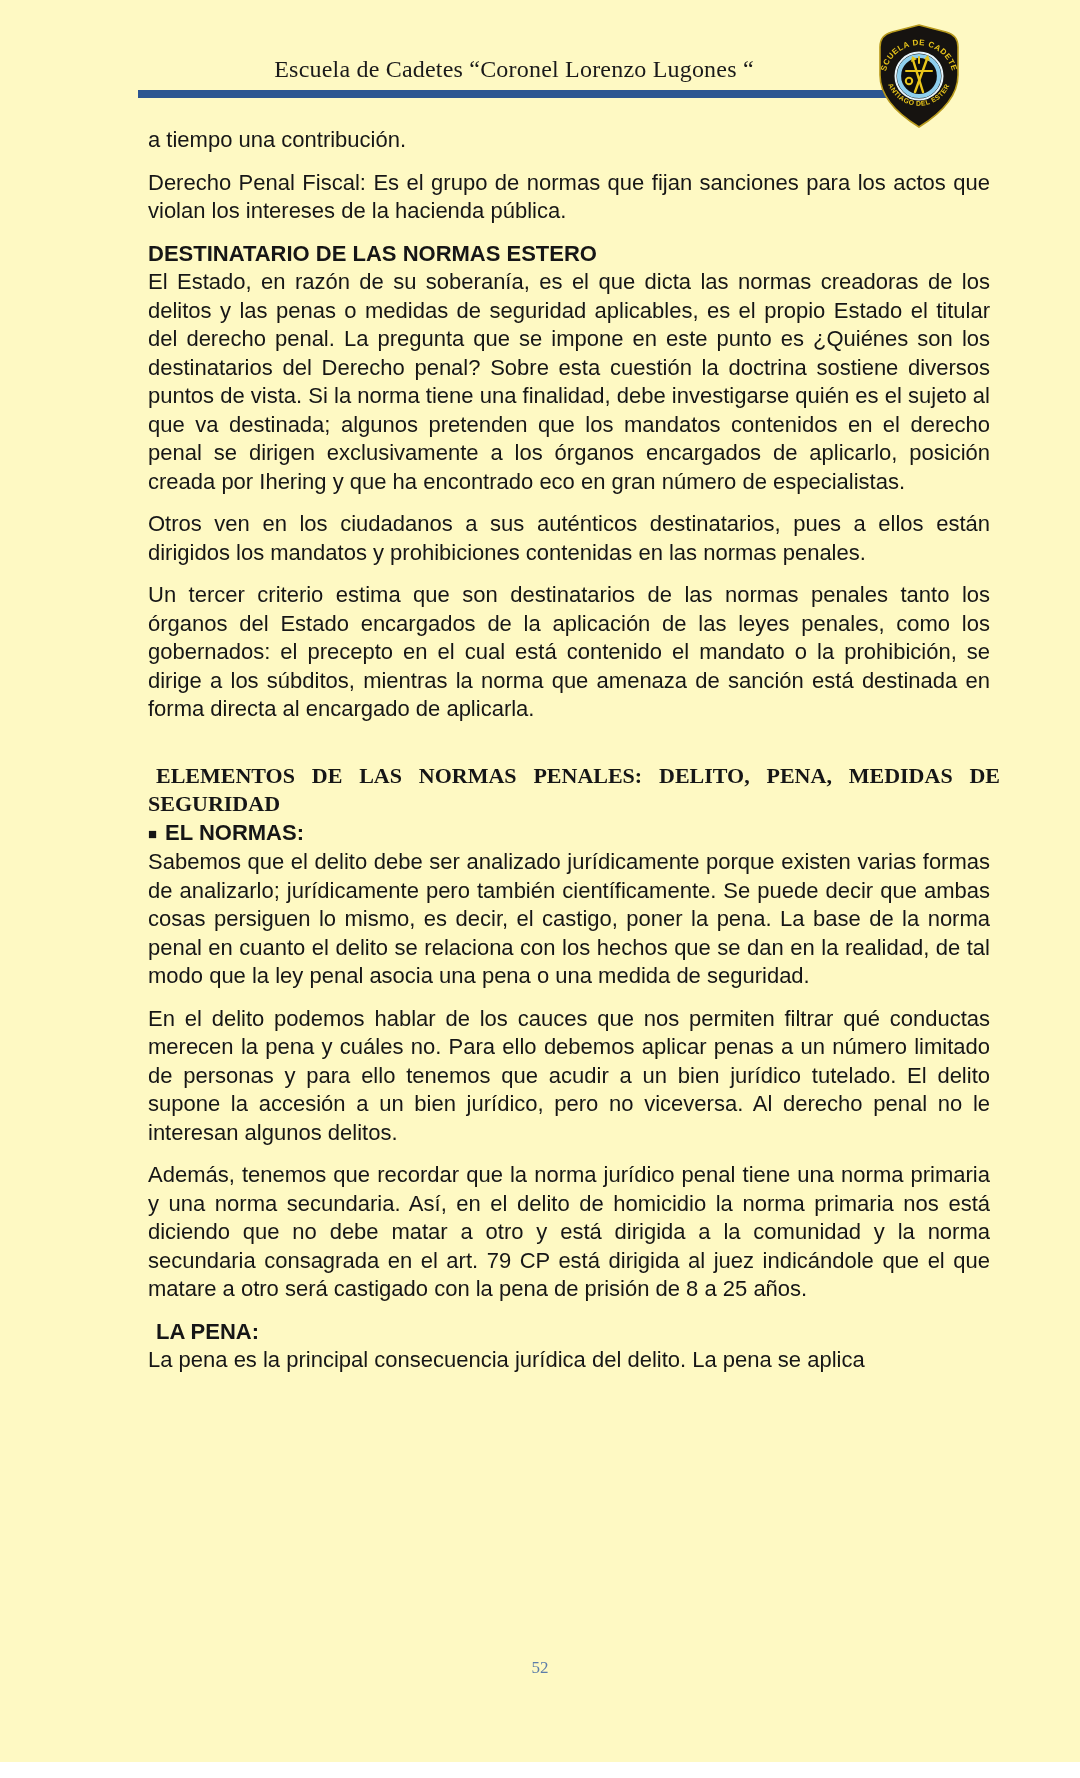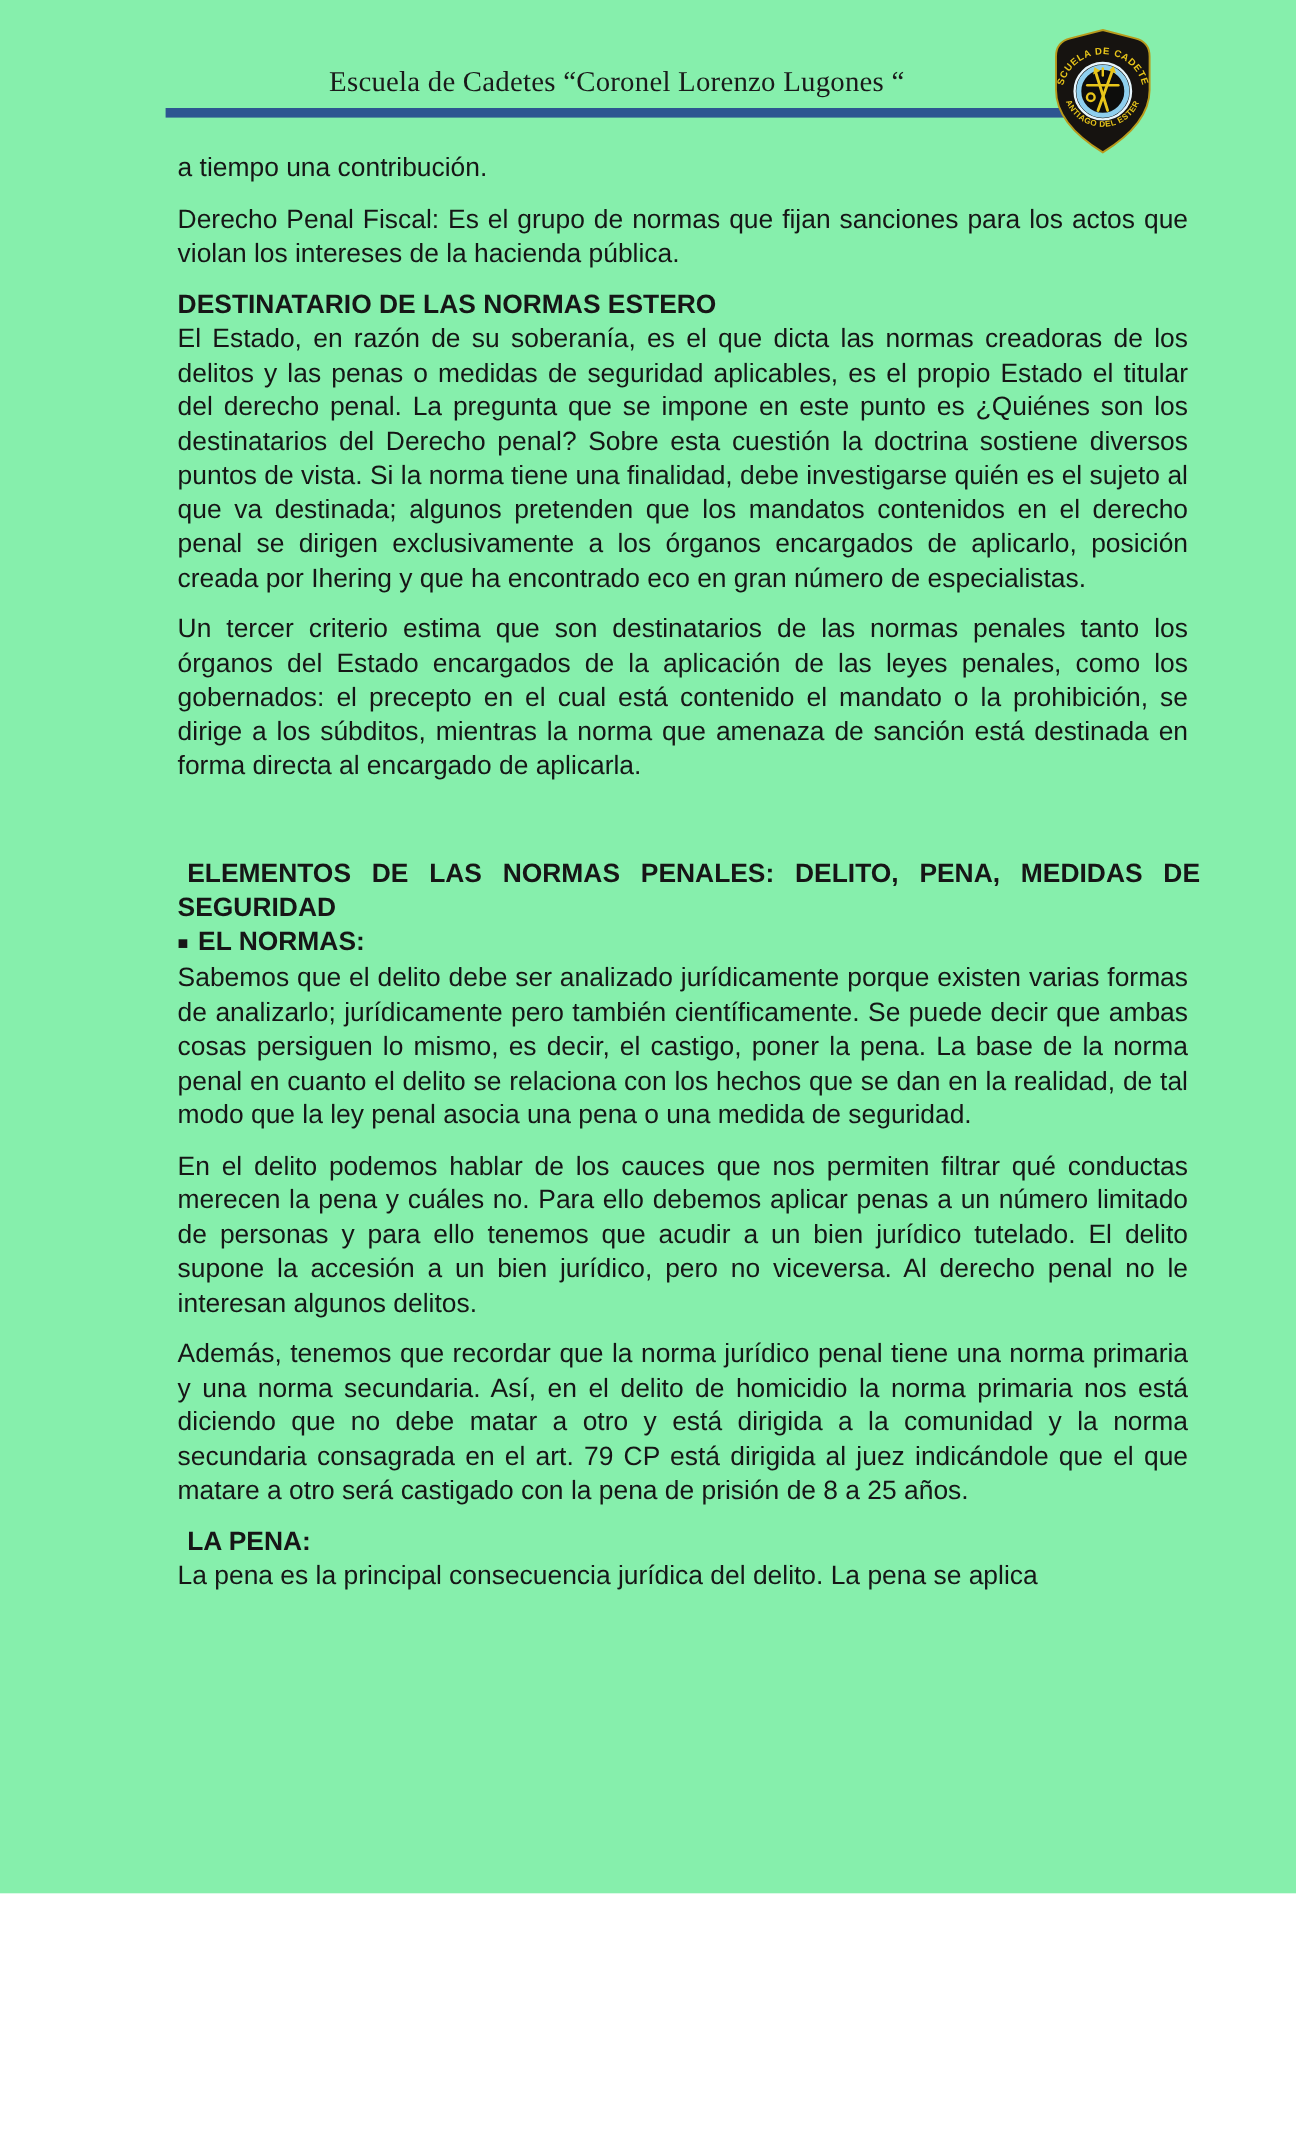--- a/index.html
+++ b/index.html
@@ -1,20 +1,20 @@
 <!DOCTYPE html>
 <html><head>
 <meta charset="utf-8">
 <style>
   html, body { margin: 0; padding: 0; background: #ffffff; }
   .page {
     position: relative;
     width: 1080px;
-    height: 1578px;
-    background: #86efac;
+    height: 1762px;
+    background: #fef9c3;
     font-family: "Liberation Sans", sans-serif;
     color: #141414;
     overflow: hidden;
   }
   .header-title {
     position: absolute;
     top: 56px;
     left: 138px;
     width: 752px;
     text-align: center;
@@ -55,21 +55,21 @@
   .bullet-line { font-weight: bold; margin: 0; text-align: left; }
   .bullet-sq { font-size: 15px; vertical-align: 1px; margin-right: 8px; }
   .indent-sm { padding-left: 8px; }
   .mt12 { margin-top: 12px; }
   .mt20 { margin-top: 20px; }
   .mt23 { margin-top: 23px; }
   .mt24 { margin-top: 24px; }
   .mt28 { margin-top: 28px; }
   .mt30 { margin-top: 30px; }
   .mt32 { margin-top: 32px; }
-  .mt61 { margin-top: 61px; }
+  .mt61 { margin-top: 38px; font-family: Liberation Serif, serif; }
   .mb0 { margin-bottom: 0 !important; }
   .page-number {
     position: absolute;
     top: 1658px;
     left: 0;
     width: 1080px;
     text-align: center;
     font-family: "Liberation Serif", serif;
     font-size: 17px;
     color: #5c7da9;
@@ -112,20 +112,21 @@
   <div class="body-col">
 
     <p>a tiempo una contribución.</p>
 
     <p class="mt12">Derecho Penal Fiscal: Es el grupo de normas que fijan sanciones para los actos que violan los intereses de la hacienda pública.</p>
 
     <p class="hd mt20 mb0">DESTINATARIO DE LAS NORMAS ESTERO</p>
 
     <p>El Estado, en razón de su soberanía, es el que dicta las normas creadoras de los delitos y las penas o medidas de seguridad aplicables, es el propio Estado el titular del derecho penal. La pregunta que se impone en este punto es ¿Quiénes son los destinatarios del Derecho penal? Sobre esta cuestión la doctrina sostiene diversos puntos de vista. Si la norma tiene una finalidad, debe investigarse quién es el sujeto al que va destinada; algunos pretenden que los mandatos contenidos en el derecho penal se dirigen exclusivamente a los órganos encargados de aplicarlo, posición creada por  Ihering y que ha encontrado eco en gran número de especialistas.</p>
 
+    <p class="mt28">Otros ven en los ciudadanos a sus auténticos destinatarios, pues a ellos están dirigidos los mandatos y prohibiciones contenidas en las normas penales.</p>
 
     <p>Un tercer criterio estima que son destinatarios de las normas penales tanto los órganos del Estado encargados de la aplicación de las leyes penales, como los gobernados: el precepto en el cual está contenido el mandato o la prohibición, se dirige a los súbditos, mientras la norma que amenaza de sanción está destinada en forma directa al encargado de aplicarla.</p>
 
     <div class="mt61">
       <div class="hd hd-just">ELEMENTOS DE LAS NORMAS PENALES: DELITO, PENA, MEDIDAS DE</div>
       <div class="hd">SEGURIDAD</div>
     </div>
 
     <p class="bullet-line mb0">
       <span class="bullet-sq">■</span><span>EL NORMAS:</span>

